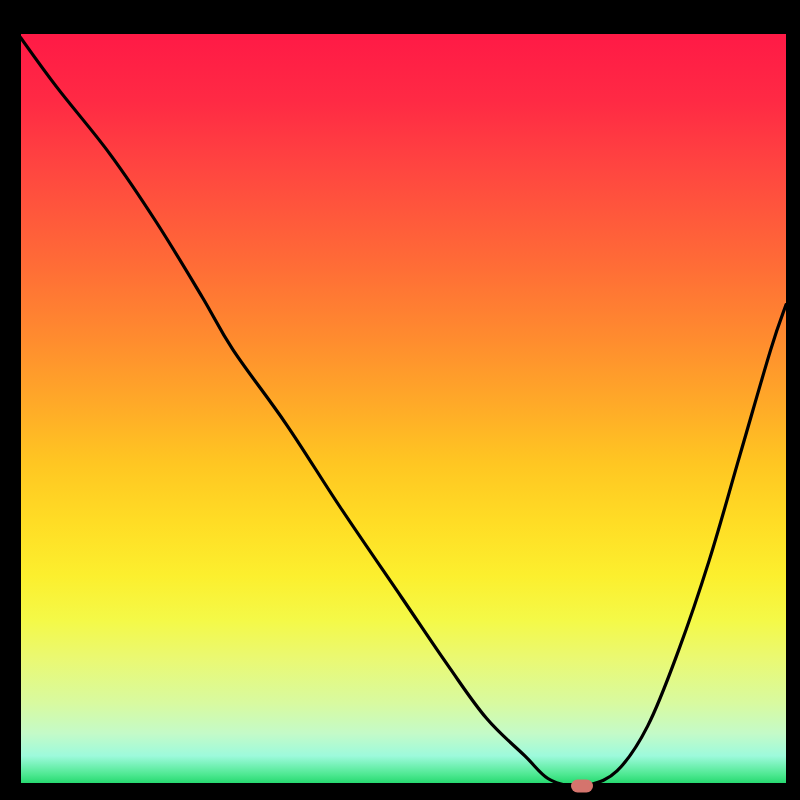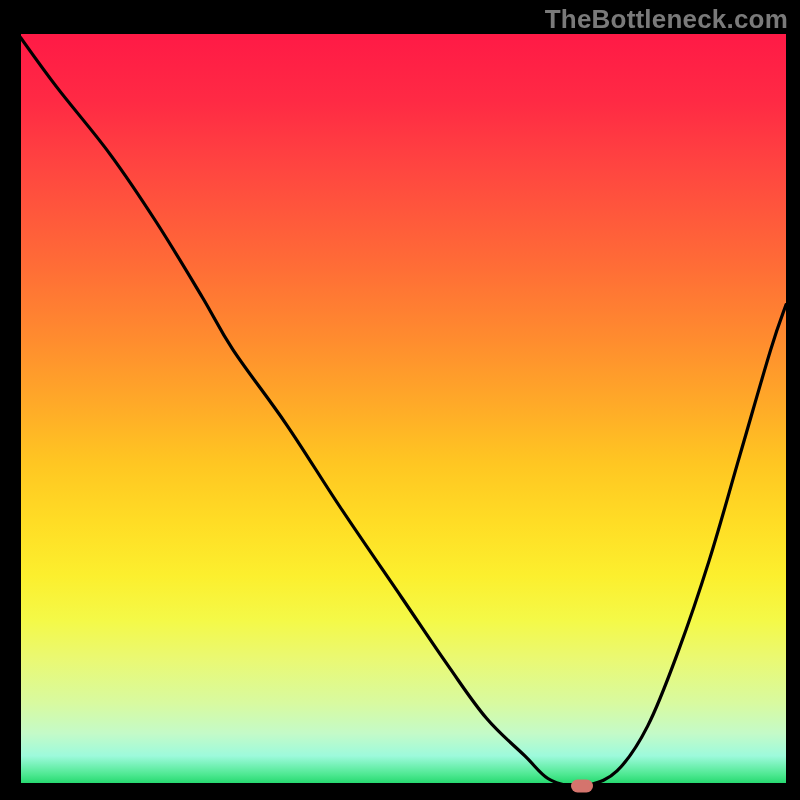--- a/index.html
+++ b/index.html
@@ -90,21 +90,20 @@
     border-radius: 7px;
     background: #d4746d;
     transform: translate(-50%, -50%);
     z-index: 4;
   }
 </style>
 </head>
 <body>
 
 <div class="outer">
-  <div class="watermark">TheBottleneck.com</div>
 
   <div class="plot">
     <div class="gradient"></div>
     <div class="axis-left"></div>
     <div class="axis-bottom"></div>
 
     <svg class="curve" viewBox="0 0 100 100" preserveAspectRatio="none">
       <path id="curve-path" d="M 0.00 0.00 C 0.90 1.26, 2.84 4.12, 5.00 7.00 C 7.16 9.88, 9.66 12.76, 12.00 16.00 C 14.34 19.24, 15.84 21.58, 18.00 25.00 C 20.16 28.42, 22.20 31.94, 24.00 35.00 C 25.80 38.06, 26.02 38.94, 28.00 42.00 C 29.98 45.06, 32.48 48.22, 35.00 52.00 C 37.52 55.78, 39.30 58.86, 42.00 63.00 C 44.70 67.14, 47.48 71.22, 50.00 75.00 C 52.52 78.78, 54.02 81.12, 56.00 84.00 C 57.98 86.88, 59.20 88.84, 61.00 91.00 C 62.80 93.16, 64.56 94.56, 66.00 96.00 C 67.44 97.44, 67.92 98.28, 69.00 99.00 C 70.08 99.72, 71.10 99.82, 72.00 100.00 C 72.90 100.18, 72.92 100.36, 74.00 100.00 C 75.08 99.64, 76.56 99.44, 78.00 98.00 C 79.44 96.56, 80.56 94.88, 82.00 92.00 C 83.44 89.12, 84.56 85.96, 86.00 82.00 C 87.44 78.04, 88.56 74.68, 90.00 70.00 C 91.44 65.32, 92.56 61.04, 94.00 56.00 C 95.44 50.96, 96.92 45.60, 98.00 42.00 C 99.08 38.40, 99.64 37.08, 100.00 36.00" fill="none" stroke-width="0.42" stroke-linecap="round" stroke-linejoin="round" stroke="#000000"></path>
     </svg>
 

